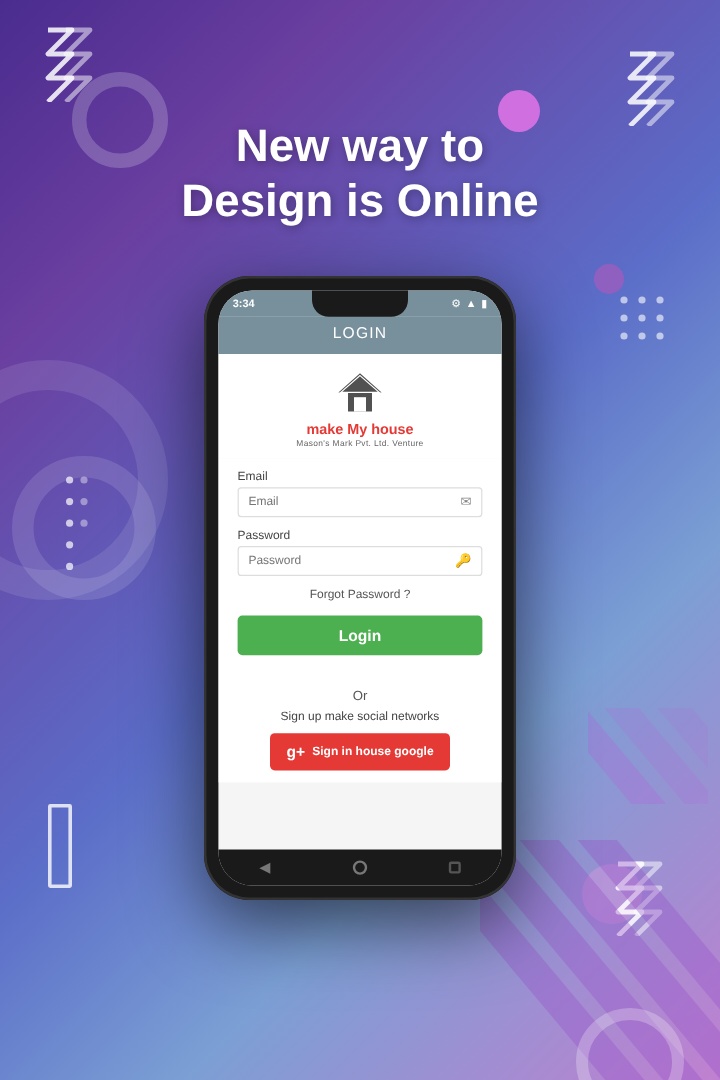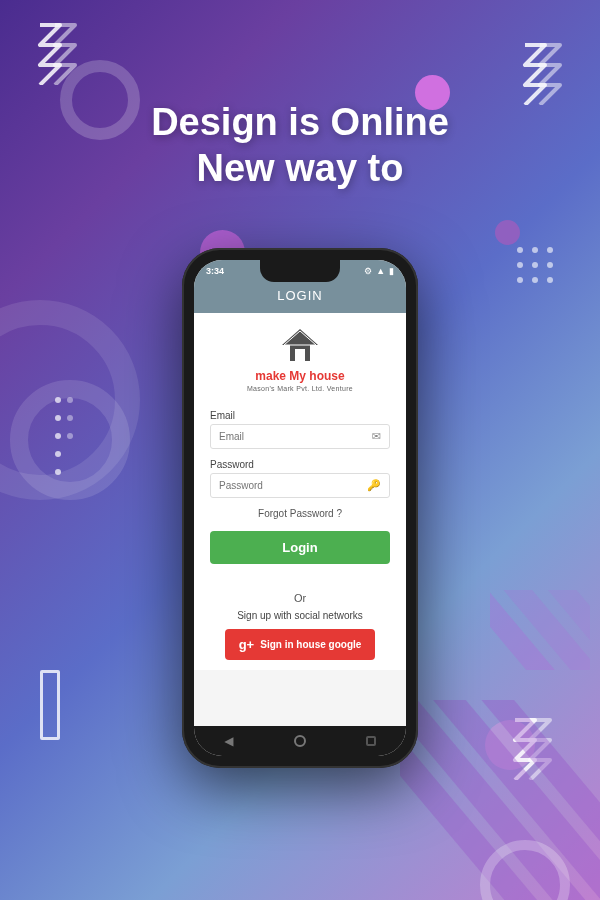--- a/index.html
+++ b/index.html
@@ -111,24 +111,24 @@
       font-size: 38px;
       font-weight: 900;
       line-height: 1.2;
       text-shadow: 1px 2px 8px rgba(0,0,0,0.3);
       z-index: 10;
     }
 
     
     .phone-wrapper {
       position: absolute;
-      top: 248px;
+      top: 230px;
       left: 50%;
       transform: translateX(-50%);
-      width: 236px;
+      width: 260px;
       height: 520px;
       z-index: 20;
     }
 
     .phone-outer {
       width: 100%;
       height: 100%;
       background: #1a1a1a;
       border-radius: 38px;
       box-shadow: 0 20px 60px rgba(0,0,0,0.6), inset 0 0 0 2px #333;
@@ -439,22 +439,22 @@
       <div style="width:22px; height:100%; background:rgba(180,100,220,0.3); border-radius:4px;"></div>
       <div style="width:22px; height:100%; background:rgba(180,100,220,0.2); border-radius:4px;"></div>
       <div style="width:22px; height:100%; background:rgba(180,100,220,0.15); border-radius:4px;"></div>
     </div>
   </div>
 
   <div style="position:absolute; bottom:-30px; right:30px; width:90px; height:90px; border-radius:50%; border:10px solid rgba(255,255,255,0.25); z-index:1;"></div>
 </div>
 
 <div class="page-title">
+  <div>New way to</div>
   <div>Design is Online</div>
-  <div>New way to</div>
 </div>
 
 <div class="phone-wrapper">
   <div class="phone-outer">
     <div class="phone-notch"></div>
     <div class="phone-screen">
 
       <div class="status-bar">
         <span class="status-time">3:34</span>
         <div class="status-icons">
@@ -498,21 +498,21 @@
         </div>
 
         <div class="forgot-password">Forgot Password ?</div>
 
         <button class="login-btn">Login</button>
 
         <div class="or-divider">
           <span>Or</span>
         </div>
 
-        <div class="social-text">Sign up with social networks</div>
+        <div class="social-text">Sign up make social networks</div>
 
         <div style="text-align:center;">
           <button class="google-btn">
             <span class="google-icon">g+</span>
             <span>Sign in house google</span>
           </button>
         </div>
       </div>
 
     </div>

